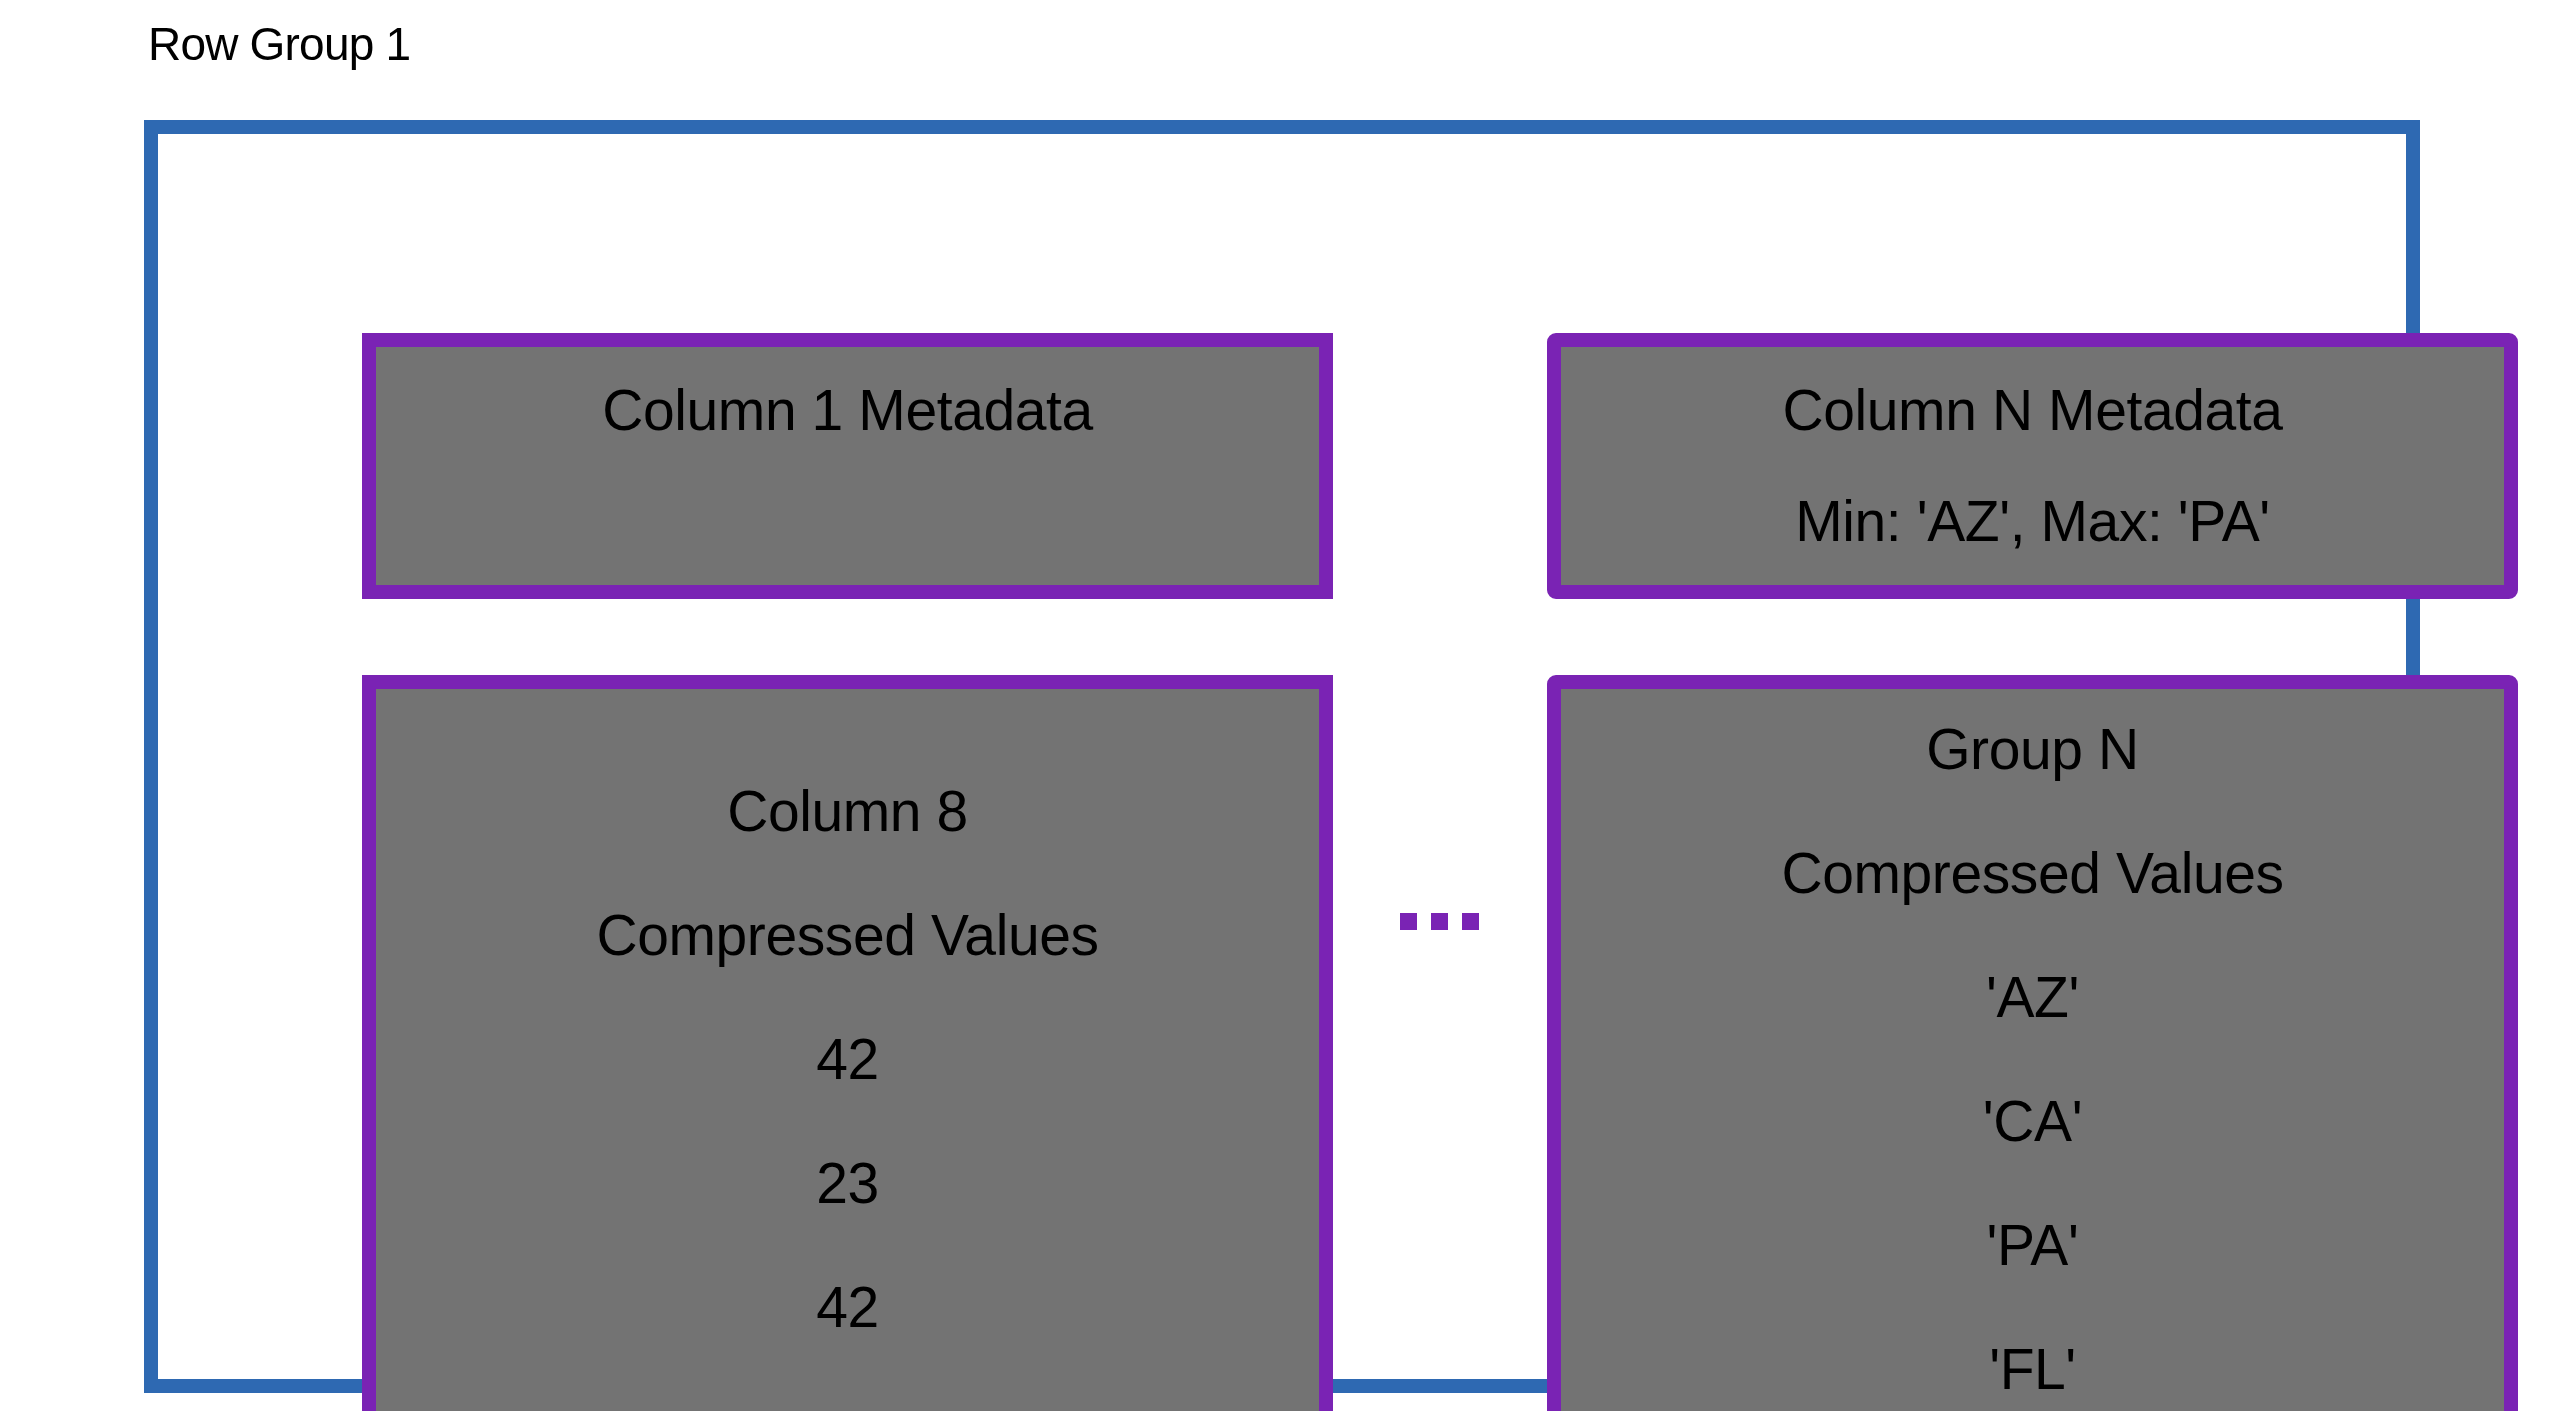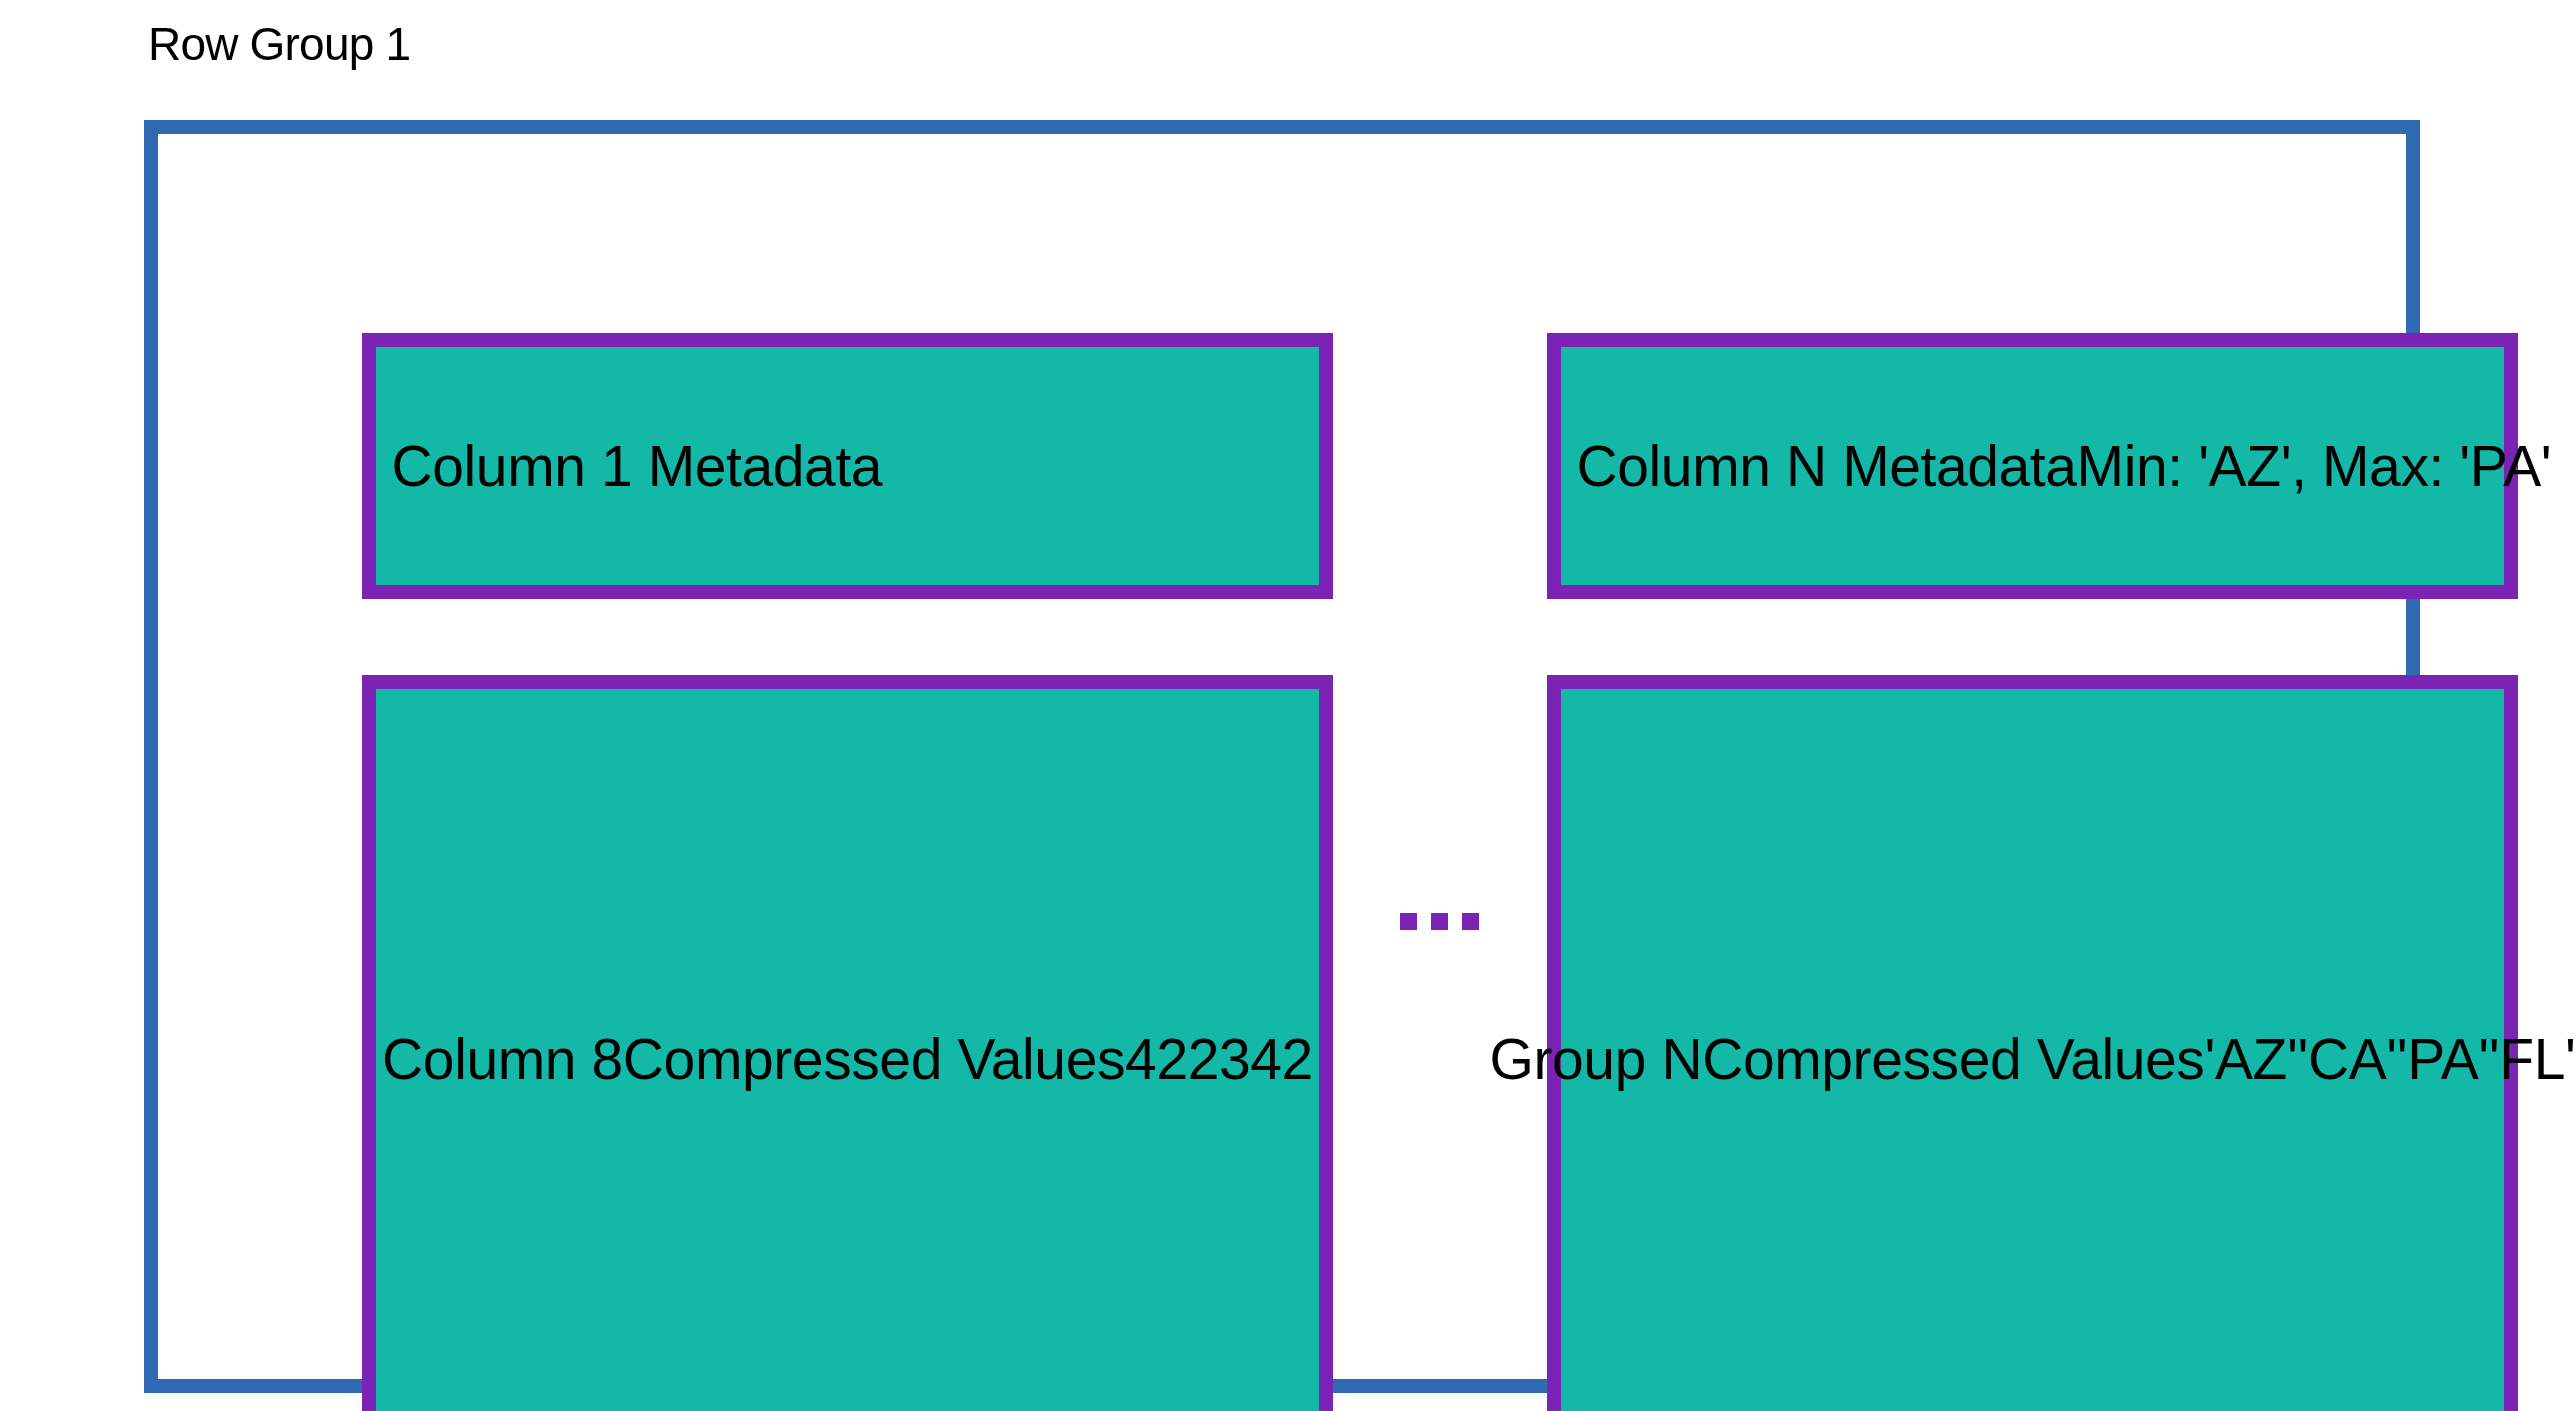--- a/index.html
+++ b/index.html
@@ -32,43 +32,43 @@
     width: 2276px;
     height: 1273px;
     border: 14px solid var(--outer-border, #2E69B2);
     box-sizing: border-box;
     background: #ffffff;
   }
   .inner-box {
     position: absolute;
     border: 14px solid var(--inner-border, #7A23B4);
     box-sizing: border-box;
-    background: #14b8a6;
+    background: #737373;
     display: flex;
-    flex-direction: row;
+    flex-direction: column;
     align-items: center;
     text-align: center;
     font-size: 57px;
     letter-spacing: -0.4px;
   }
   .metadata-box {
     top: 199px;
     width: 971px;
     height: 266px;
     justify-content: space-between;
     padding: 32px 15.5px;
   }
   .values-box {
     top: 541px;
     width: 971px;
     height: 767px;
     justify-content: center;
   }
   .col-left  { left: 204px; }
-  .col-right { left: 1389px; }
+  .col-right { left: 1389px; border-radius: 9px; }
   .metadata-box .line { line-height: 1.1; white-space: nowrap; }
   .values-box .line   { line-height: 124px; white-space: nowrap; }
   .ellipsis {
     position: absolute;
     left: 1242px;
     top: 779px;
     width: 79px;
     height: 17px;
     display: flex;
     justify-content: space-between;

